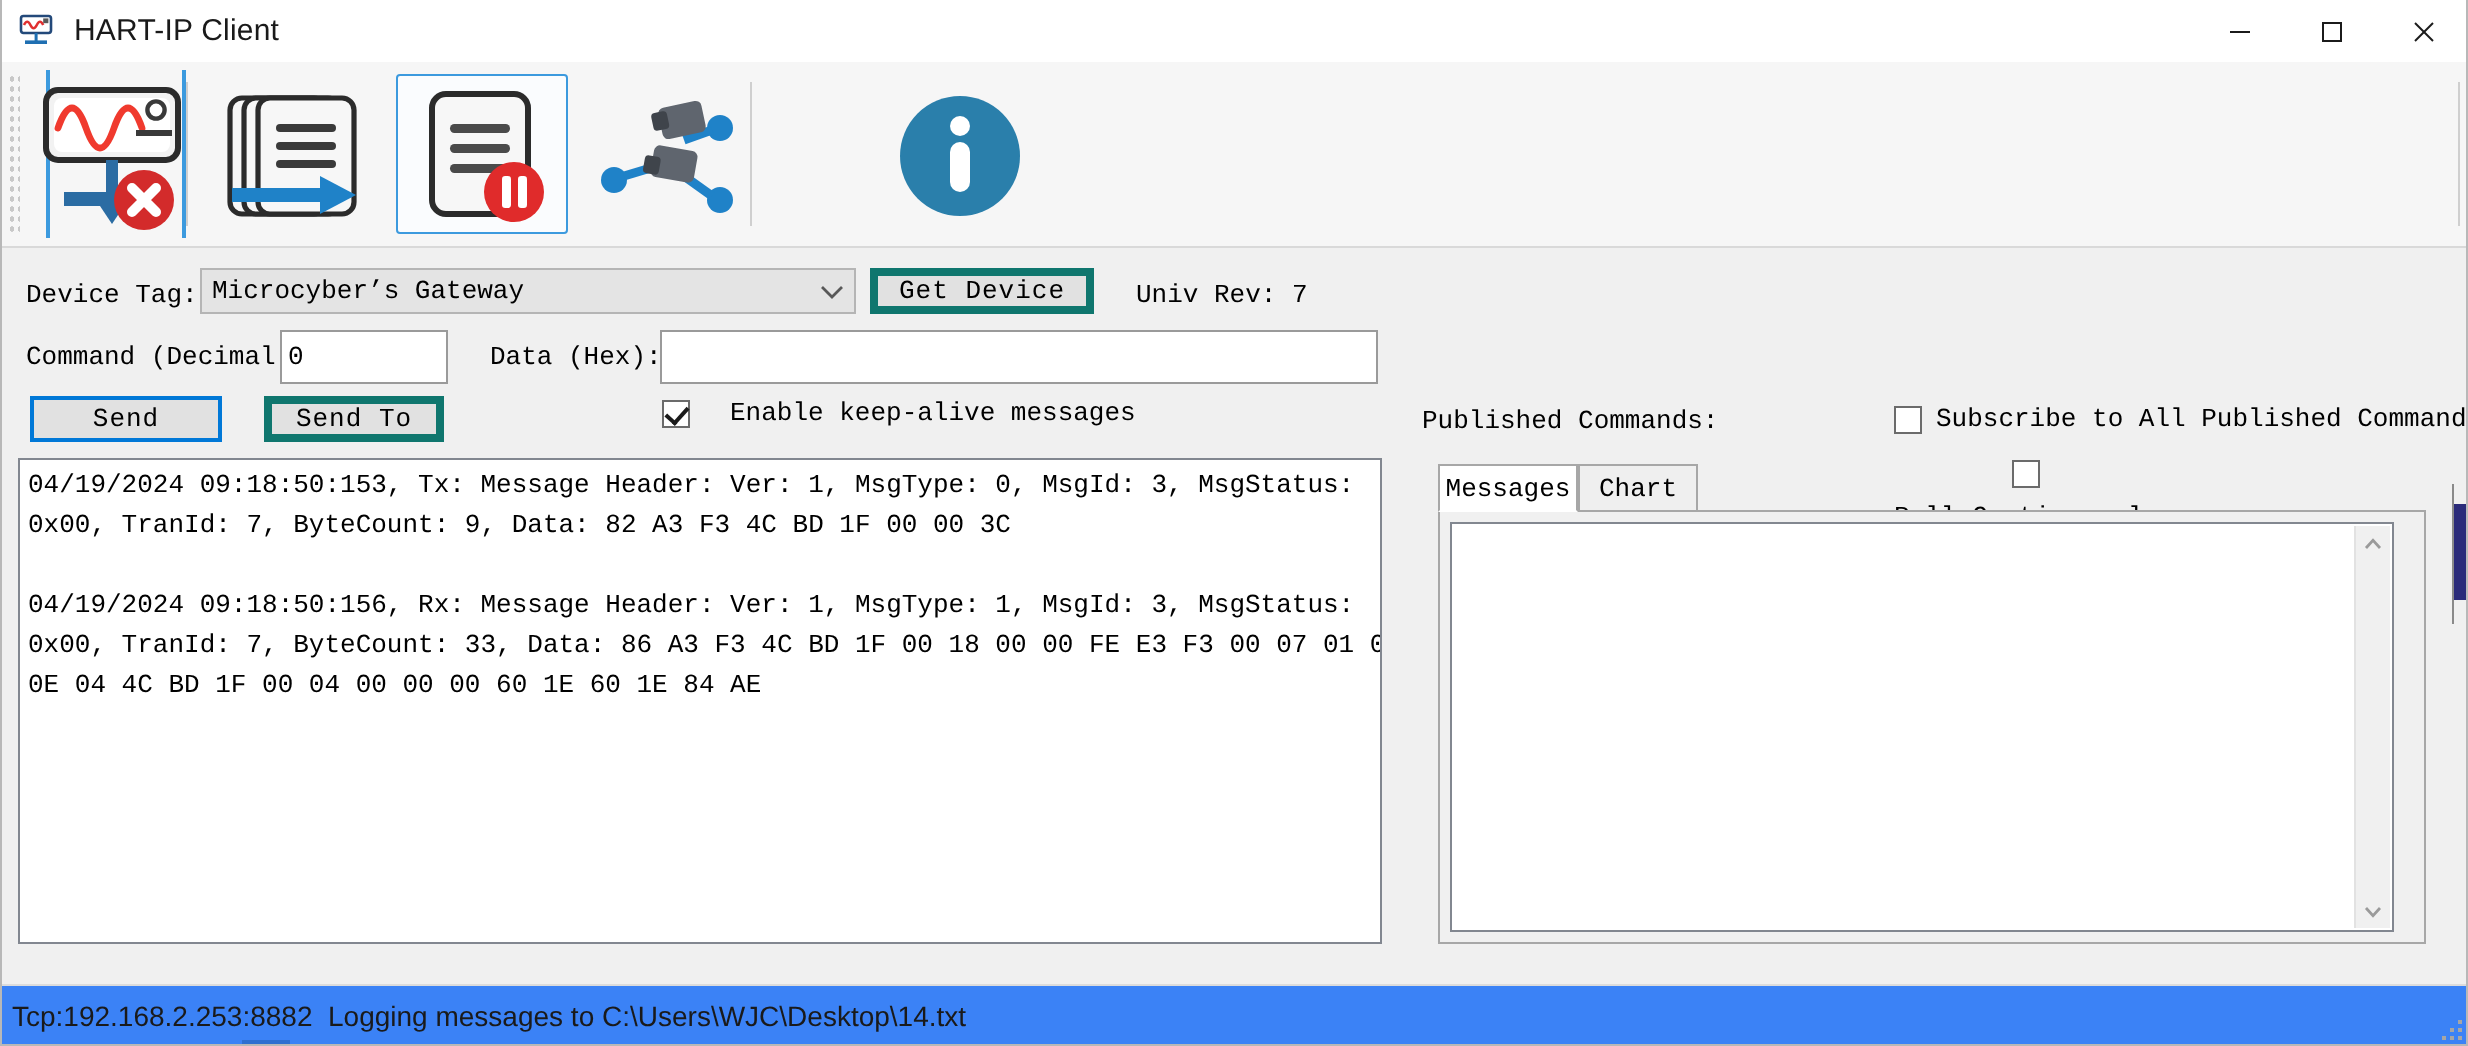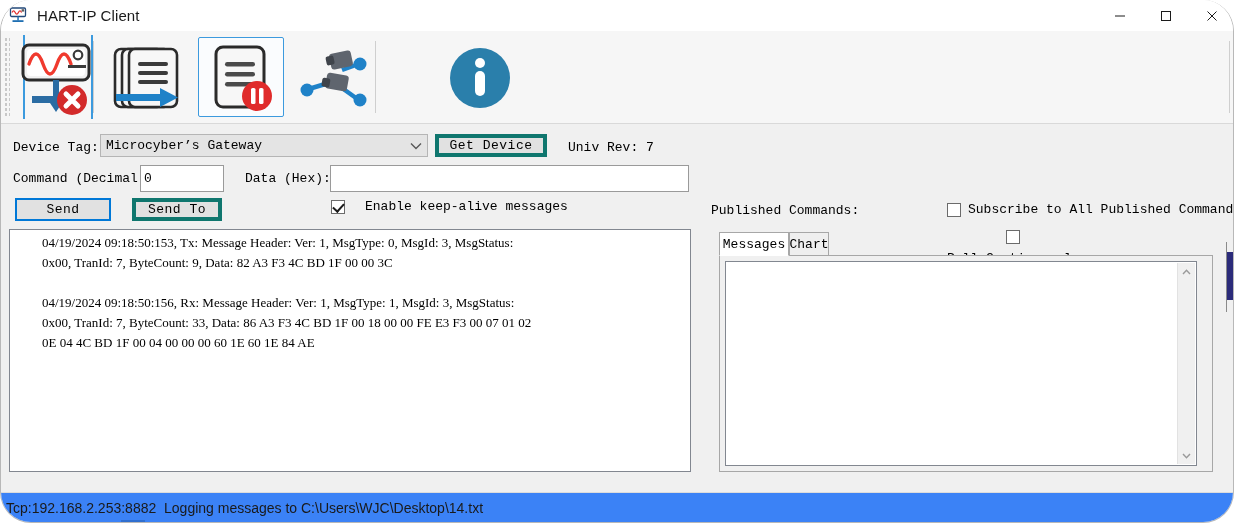--- a/index.html
+++ b/index.html
@@ -11,21 +11,20 @@
     -webkit-font-smoothing:antialiased;
   }
   .app{
     position:relative;width:1234px;height:523px;
     box-sizing:border-box;
     border-left:1px solid #b8b8b8;
     border-right:1px solid #b8b8b8;
     border-bottom:1px solid #b8b8b8;
     background:#ffffff;
     overflow:hidden;
-    border-radius:31px;
   }
 
   
   .titlebar{
     position:absolute;left:0;top:0;width:1234px;height:31px;
     background:#ffffff;
     display:flex;align-items:center;
   }
   .title-icon{
     width:20px;height:18px;margin-left:8px;margin-right:8px;
@@ -132,22 +131,22 @@
     position:absolute;left:8px;top:105px;width:682px;height:243px;
     background:#ffffff;
     border:1px solid #828790;
     box-sizing:border-box;
     overflow:hidden;
   }
   .msgbox .inner{
     padding:3px 4px 0 4px;
   }
   .msgline{
-    font-family:Liberation Serif, serif;
-    font-size:13px;color:#000;line-height:20px;white-space:pre;margin-left:28px;
+    font-family:Liberation Mono, monospace;
+    font-size:13px;color:#000;line-height:20px;white-space:pre;
   }
   .msgline.blank{height:20px;}
 
   
   .pub-lbl{position:absolute;left:710px;top:79px;}
   .ck-subscribe{position:absolute;left:946px;top:78px;display:flex;align-items:center;gap:7px;}
   .ck-poll{position:absolute;left:946px;top:106px;display:flex;align-items:center;gap:7px;flex-direction:column;}
   .ck-wrap-text{white-space:nowrap;}
 
   .tabstrip{
@@ -155,21 +154,21 @@
   }
   .tab{
     position:absolute;top:0;height:24px;box-sizing:border-box;
     font-family:"Liberation Mono","DejaVu Sans Mono",monospace;
     font-size:13px;color:#000;
     display:flex;align-items:center;justify-content:center;
     background:#efefef;border:1px solid #a7a7a7;border-bottom:none;
   }
   .tab.sel{background:#ffffff;border-bottom:1px solid #ffffff;z-index:3;}
   .tab-messages{left:0;width:70px;}
-  .tab-chart{left:70px;width:40px;}
+  .tab-chart{left:70px;width:60px;}
   .tabpanel{
     position:absolute;left:718px;top:131px;width:494px;height:217px;
     background:#f0f0f0;border:1px solid #a7a7a7;box-sizing:border-box;z-index:1;
   }
   .pub-textarea{
     position:absolute;left:5px;top:5px;width:472px;height:205px;
     background:#ffffff;border:1px solid #828790;box-sizing:border-box;
   }
   .vscroll{
     position:absolute;right:1px;top:1px;width:17px;bottom:1px;

